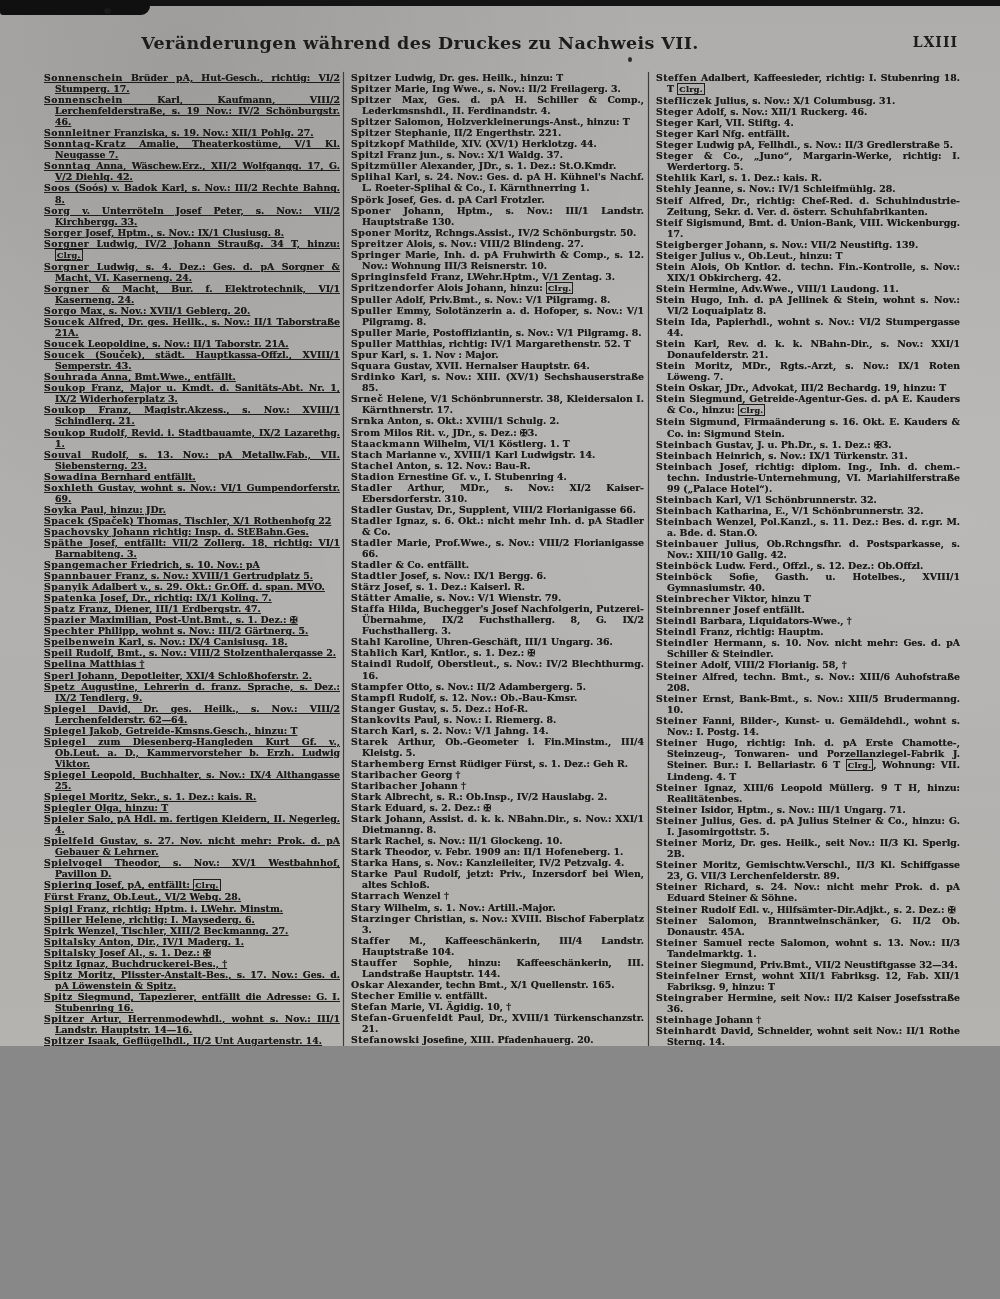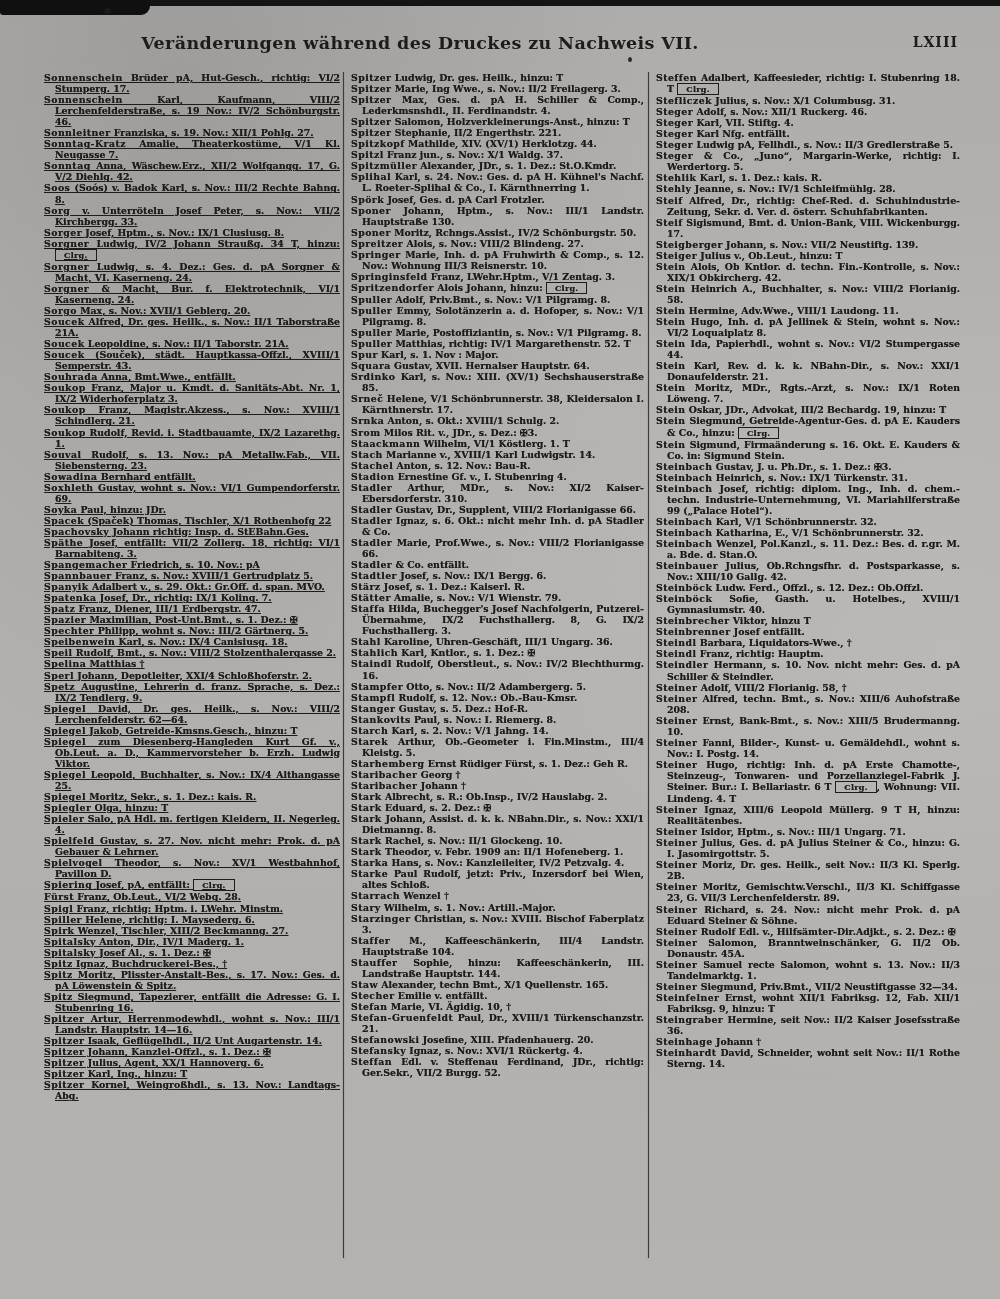--- a/index.html
+++ b/index.html
@@ -1,17 +1,17 @@
 <!DOCTYPE html>
 <html><head>
 <meta charset="utf-8">
 <style>
   html,body{margin:0;padding:0;background:#888;}
   .page{
-    position:relative;width:1000px;height:1299px;overflow:hidden;
+    position:relative;width:1000px;height:1046px;overflow:hidden;
     background:
       radial-gradient(ellipse at 18% 8%, rgba(0,0,0,0.10), transparent 40%),
       radial-gradient(ellipse at 95% 50%, rgba(255,255,255,0.10), transparent 50%),
       linear-gradient(180deg,#aeadab 0%,#b4b2b0 30%,#b2b0ae 70%,#b5b3b0 100%);
     font-family:"DejaVu Serif","Liberation Serif",serif;
     color:#1d1c1b;
   }
   .top-edge{position:absolute;top:0;left:0;width:100%;height:6px;background:#141414;}
   .corner-smudge{position:absolute;top:0;left:0;width:150px;height:15px;background:#101010;border-radius:0 0 9px 3px;}
   .speck1{position:absolute;top:8px;left:104px;width:7px;height:6px;background:#1a1a1a;border-radius:50%;}
@@ -20,21 +20,21 @@
   .title{position:absolute;left:0;width:840px;text-align:center;font-weight:700;font-size:17.5px;letter-spacing:0.4px;}
   .pageno{position:absolute;right:42px;top:1px;font-weight:700;font-size:14px;letter-spacing:1px;}
   .rule-v{position:absolute;top:72px;height:1186px;width:1px;background:#3d3c3a;box-shadow:0 0 1px #3d3c3a;}
   .col{position:absolute;top:72px;height:1186px;overflow:hidden;text-align:justify;}
   .entry{
     font-size:9.35px;line-height:11.05px;font-weight:700;
     padding-left:11px;text-indent:-11px;
     text-shadow:0 0 0.5px rgba(20,20,20,0.7);
   }
   .entry .n{letter-spacing:0.45px;}
-  .entry .boxed{border:1px solid #1d1c1b;padding:0 8px;font-size:8px;letter-spacing:0.3px;}
+  .entry .boxed{border:1px solid #1d1c1b;padding:0 1px;font-size:8px;letter-spacing:0.3px;}
 </style>
 </head>
 <body>
 
 <div class="page">
   <div class="top-edge"></div>
   <div class="corner-smudge"></div>
   <div class="speck1"></div>
   <div class="speck2"></div>
 
@@ -168,21 +168,21 @@
       <div class="entry"><span class="n">Stark</span> Johann, Assist. d. k. k. NBahn.Dir., s. Nov.: XXI/1 Dietmanng. 8.</div>
       <div class="entry"><span class="n">Stark</span> Rachel, s. Nov.: II/1 Glockeng. 10.</div>
       <div class="entry"><span class="n">Stark</span> Theodor, v. Febr. 1909 an: II/1 Hofeneberg. 1.</div>
       <div class="entry"><span class="n">Starka</span> Hans, s. Nov.: Kanzleileiter, IV/2 Petzvalg. 4.</div>
       <div class="entry"><span class="n">Starke</span> Paul Rudolf, jetzt: Priv., Inzersdorf bei Wien, altes Schloß.</div>
       <div class="entry"><span class="n">Starrach</span> Wenzel †</div>
       <div class="entry"><span class="n">Stary</span> Wilhelm, s. 1. Nov.: Artill.-Major.</div>
       <div class="entry"><span class="n">Starzinger</span> Christian, s. Nov.: XVIII. Bischof Faberplatz 3.</div>
       <div class="entry"><span class="n">Staffer</span> M., Kaffeeschänkerin, III/4 Landstr. Hauptstraße 104.</div>
       <div class="entry"><span class="n">Stauffer</span> Sophie, hinzu: Kaffeeschänkerin, III. Landstraße Hauptstr. 144.</div>
-      <div class="entry"><span class="n">Staw</span> Alexander, techn Bmt., X/1 Quellenstr. 165.</div>
+      <div class="entry"><span class="n">Oskar</span> Alexander, techn Bmt., X/1 Quellenstr. 165.</div>
       <div class="entry"><span class="n">Stecher</span> Emilie v. entfällt.</div>
       <div class="entry"><span class="n">Stefan</span> Marie, VI. Ägidig. 10, †</div>
       <div class="entry"><span class="n">Stefan-Gruenfeldt</span> Paul, Dr., XVIII/1 Türkenschanzstr. 21.</div>
       <div class="entry"><span class="n">Stefanowski</span> Josefine, XIII. Pfadenhauerg. 20.</div>
       <div class="entry"><span class="n">Stefansky</span> Ignaz, s. Nov.: XVI/1 Rückertg. 4.</div>
       <div class="entry"><span class="n">Steffan</span> Edl. v. Steffenau Ferdinand, JDr., richtig: Ger.Sekr., VII/2 Burgg. 52.</div>
     </div>
   <div class="col" style="left:656px;width:304px;">
       <div class="entry"><span class="n">Steffen</span> Adalbert, Kaffeesieder, richtig: I. Stubenring 18. T <span class="boxed">Clrg.</span></div>
       <div class="entry"><span class="n">Stefliczek</span> Julius, s. Nov.: X/1 Columbusg. 31.</div>
@@ -191,21 +191,20 @@
       <div class="entry"><span class="n">Steger</span> Karl Nfg. entfällt.</div>
       <div class="entry"><span class="n">Steger</span> Ludwig pA, Fellhdl., s. Nov.: II/3 Gredlerstraße 5.</div>
       <div class="entry"><span class="n">Steger</span> &amp; Co., „Juno“, Margarin-Werke, richtig: I. Werdertorg. 5.</div>
       <div class="entry"><span class="n">Stehlik</span> Karl, s. 1. Dez.: kais. R.</div>
       <div class="entry"><span class="n">Stehly</span> Jeanne, s. Nov.: IV/1 Schleifmühlg. 28.</div>
       <div class="entry"><span class="n">Steif</span> Alfred, Dr., richtig: Chef-Red. d. Schuhindustrie-Zeitung, Sekr. d. Ver. d. österr. Schuhfabrikanten.</div>
       <div class="entry"><span class="n">Steif</span> Sigismund, Bmt. d. Union-Bank, VIII. Wickenburgg. 17.</div>
       <div class="entry"><span class="n">Steigberger</span> Johann, s. Nov.: VII/2 Neustiftg. 139.</div>
       <div class="entry"><span class="n">Steiger</span> Julius v., Ob.Leut., hinzu: T</div>
       <div class="entry"><span class="n">Stein</span> Alois, Ob Kntlor. d. techn. Fin.-Kontrolle, s. Nov.: XIX/1 Obkircherg. 42.</div>
-      <div class="entry"><span class="n">Stein</span> Heinrich A., Buchhalter, s. Nov.: VIII/2 Florianig. 58.</div>
       <div class="entry"><span class="n">Stein</span> Hermine, Adv.Wwe., VIII/1 Laudong. 11.</div>
       <div class="entry"><span class="n">Stein</span> Hugo, Inh. d. pA Jellinek &amp; Stein, wohnt s. Nov.: VI/2 Loquaiplatz 8.</div>
       <div class="entry"><span class="n">Stein</span> Ida, Papierhdl., wohnt s. Nov.: VI/2 Stumpergasse 44.</div>
       <div class="entry"><span class="n">Stein</span> Karl, Rev. d. k. k. NBahn-Dir., s. Nov.: XXI/1 Donaufelderstr. 21.</div>
       <div class="entry"><span class="n">Stein</span> Moritz, MDr., Rgts.-Arzt, s. Nov.: IX/1 Roten Löweng. 7.</div>
       <div class="entry"><span class="n">Stein</span> Oskar, JDr., Advokat, III/2 Bechardg. 19, hinzu: T</div>
       <div class="entry"><span class="n">Stein</span> Siegmund, Getreide-Agentur-Ges. d. pA E. Kauders &amp; Co., hinzu: <span class="boxed">Clrg.</span></div>
       <div class="entry"><span class="n">Stein</span> Sigmund, Firmaänderung s. 16. Okt. E. Kauders &amp; Co. in: Sigmund Stein.</div>
       <div class="entry"><span class="n">Steinbach</span> Gustav, J. u. Ph.Dr., s. 1. Dez.: ✠3.</div>
       <div class="entry"><span class="n">Steinbach</span> Heinrich, s. Nov.: IX/1 Türkenstr. 31.</div>

